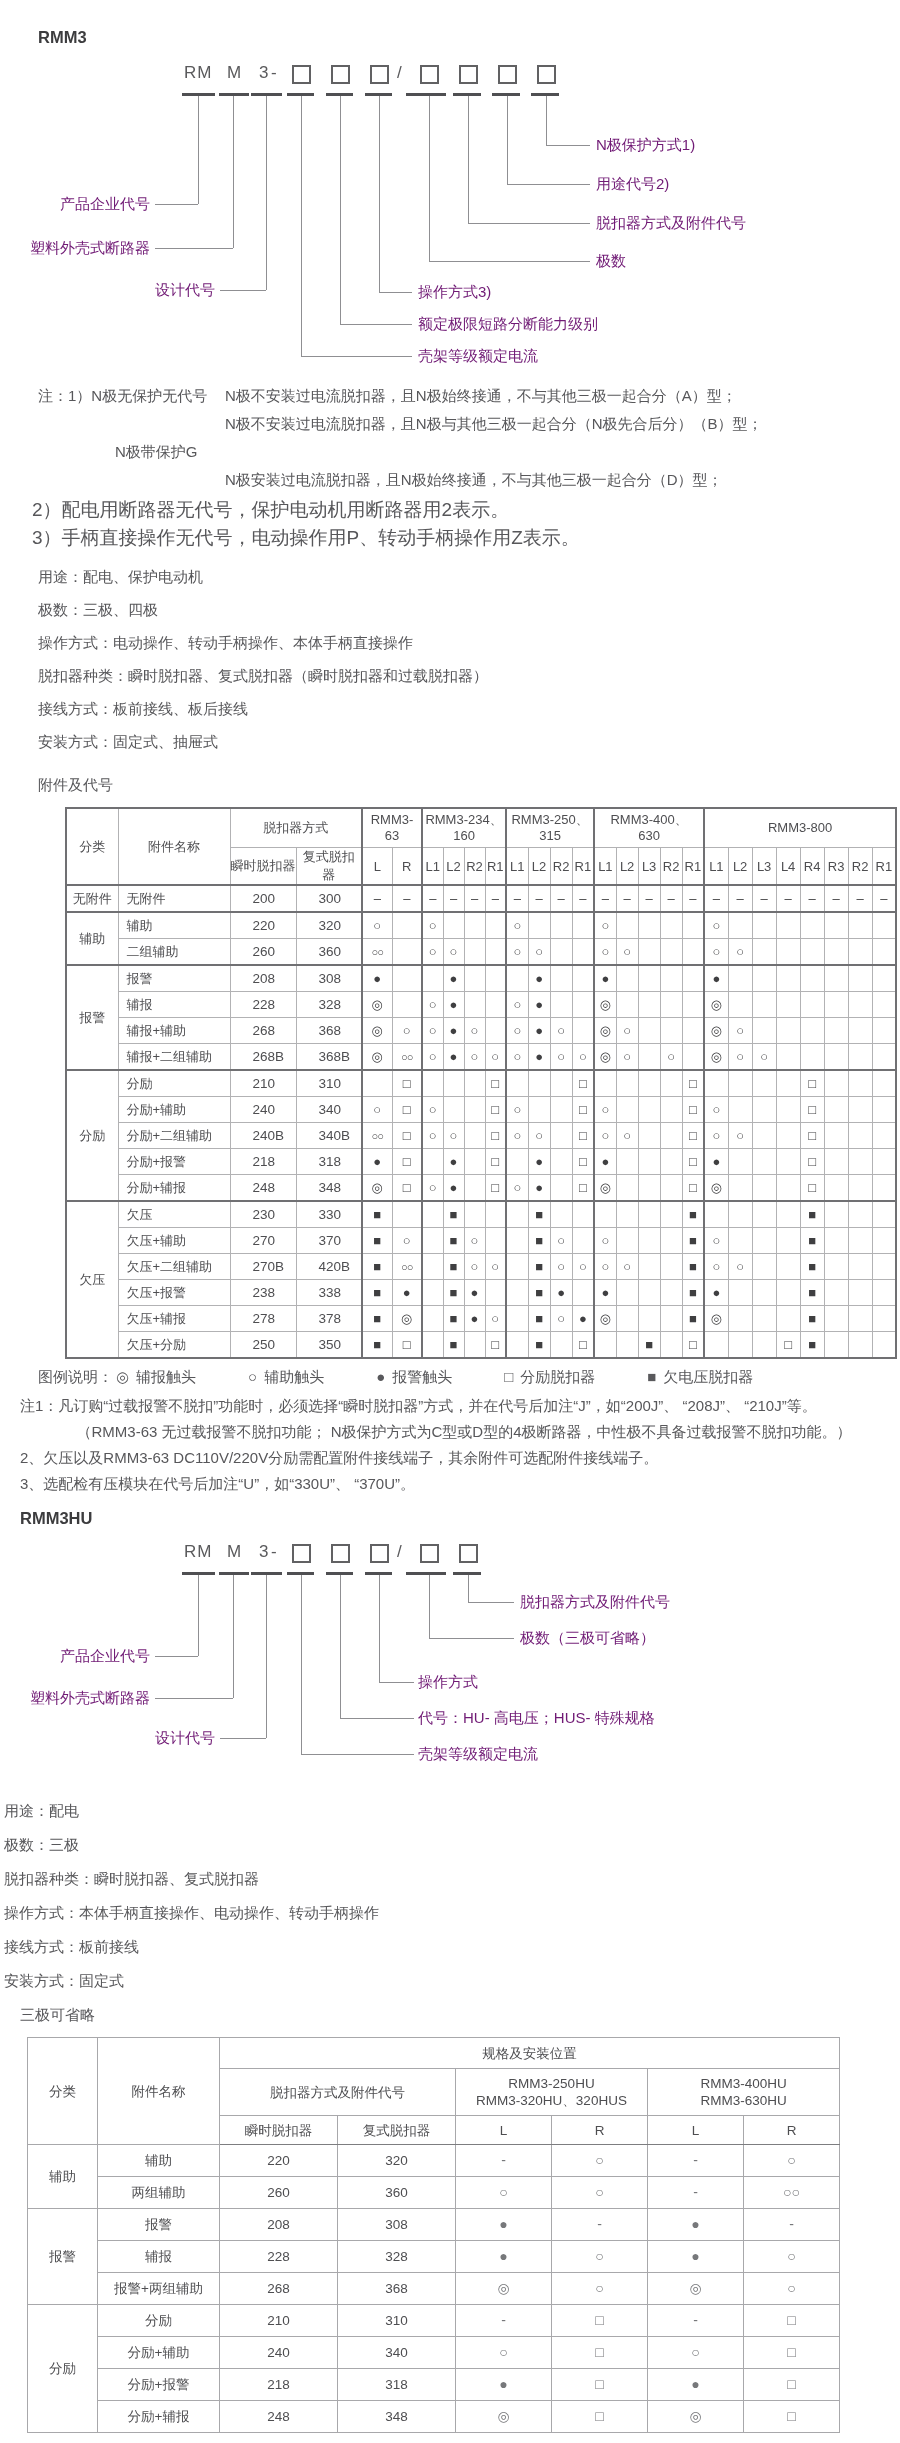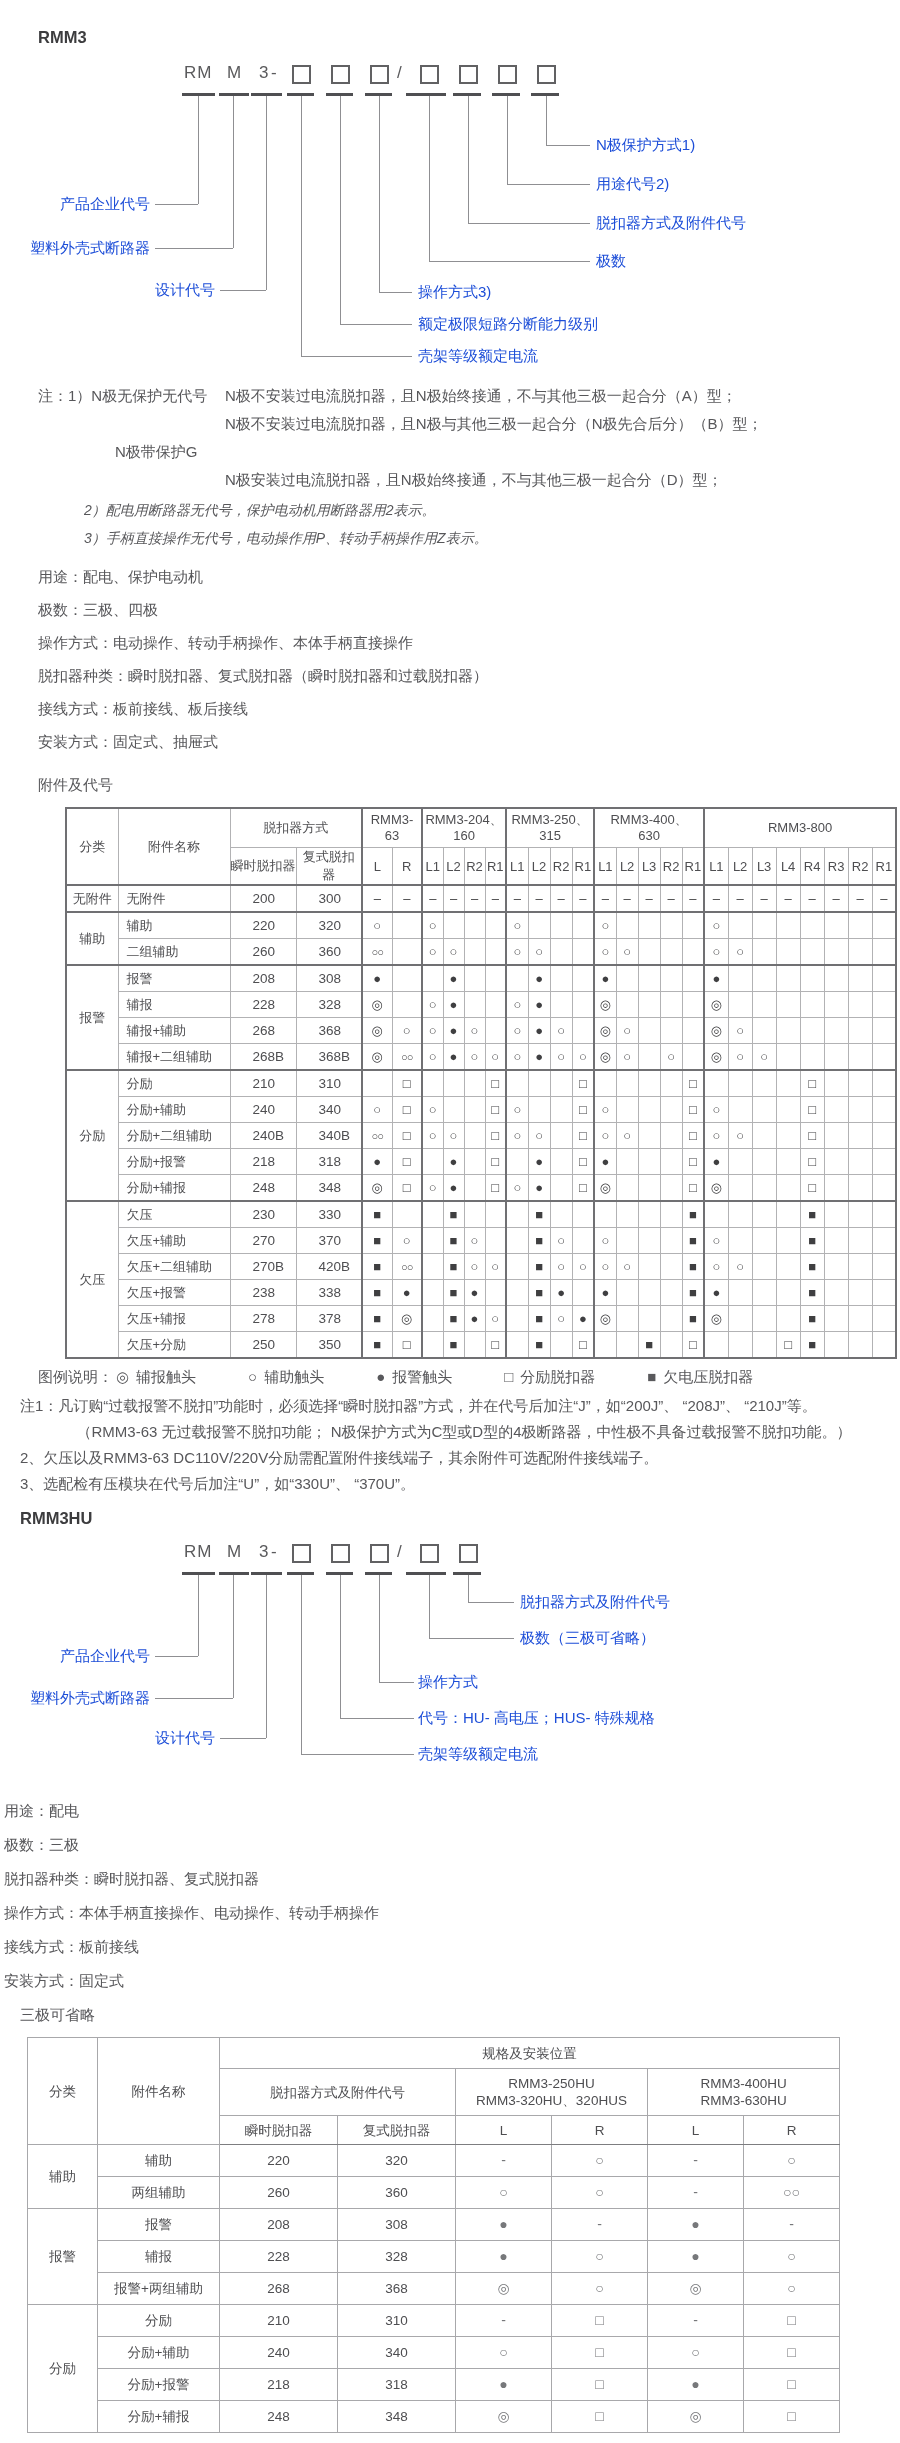--- a/index.html
+++ b/index.html
@@ -8,27 +8,27 @@
   .h1.second{margin:8px 0 0 20px;}
   
   .diag{position:relative;width:900px;}
   #diag1{height:315px;margin-top:8px;}
   #diag2{height:252px;margin-top:6px;}
   .d-code{position:absolute;top:8px;font-size:17px;color:#5a5a5c;letter-spacing:1px;}
   .d-box{position:absolute;top:10px;width:15px;height:15px;border:2px solid #616163;background:#fff;}
   .d-ubar{position:absolute;top:38px;height:3px;background:#4f4f52;}
   .d-vline{position:absolute;width:1px;background:#8f8f92;top:41px;}
   .d-hline{position:absolute;height:1px;background:#8f8f92;}
-  .d-lab{position:absolute;font-size:15px;color:#1d4ed8;white-space:nowrap;line-height:16px;}
+  .d-lab{position:absolute;font-size:15px;color:#701a75;white-space:nowrap;line-height:16px;}
   .d-lab.ll{left:0;text-align:right;}
   
   .nrow{display:flex;margin-left:38px;line-height:28px;font-size:15px;}
   .nterm{width:187px;flex:none;}
   .nterm.ind{padding-left:77px;box-sizing:border-box;}
-  .nextra{margin-left:84px;line-height:28px;font-size:14px;font-style:italic;}
+  .nextra{margin-left:32px;line-height:28px;font-size:19px;}
   .nextra-wrap{margin-top:2px;}
   .info{margin-left:38px;line-height:33px;font-size:15px;}
   .info.second{margin-left:4px;line-height:34px;}
   .info-wrap{margin-top:8px;}
   .tbl-title{margin:18px 0 0 38px;font-size:15px;}
   .tbl-title.second{margin:8px 0 0 20px;}
   
   table{border-collapse:collapse;table-layout:fixed;}
   #t1{width:830px;margin:12px 0 0 65px;font-size:13px;color:#4e4e51;border:2px solid #707073;}
   #t1 th,#t1 td{border:1px solid #b2b2b4;text-align:center;padding:0;overflow:hidden;font-weight:normal;}
@@ -180,21 +180,21 @@
       <col style="width: 24px;">
       <col style="width: 24px;">
     </colgroup>
   <thead>
     <tr>
       <th rowspan="2">分类</th>
       <th rowspan="2">附件名称</th>
       <th colspan="2">脱扣器方式</th>
       <th colspan="2" class="gl">RMM3-
 63</th>
-      <th colspan="4" class="gl">RMM3-204、
+      <th colspan="4" class="gl">RMM3-234、
 160</th>
       <th colspan="4" class="gl">RMM3-250、
 315</th>
       <th colspan="5" class="gl">RMM3-400、
 630</th>
       <th colspan="8" class="gl">RMM3-800</th>
     </tr>
     <tr id="t1-sub">
       <th>瞬时脱扣器</th>
       <th>复式脱扣器</th>

